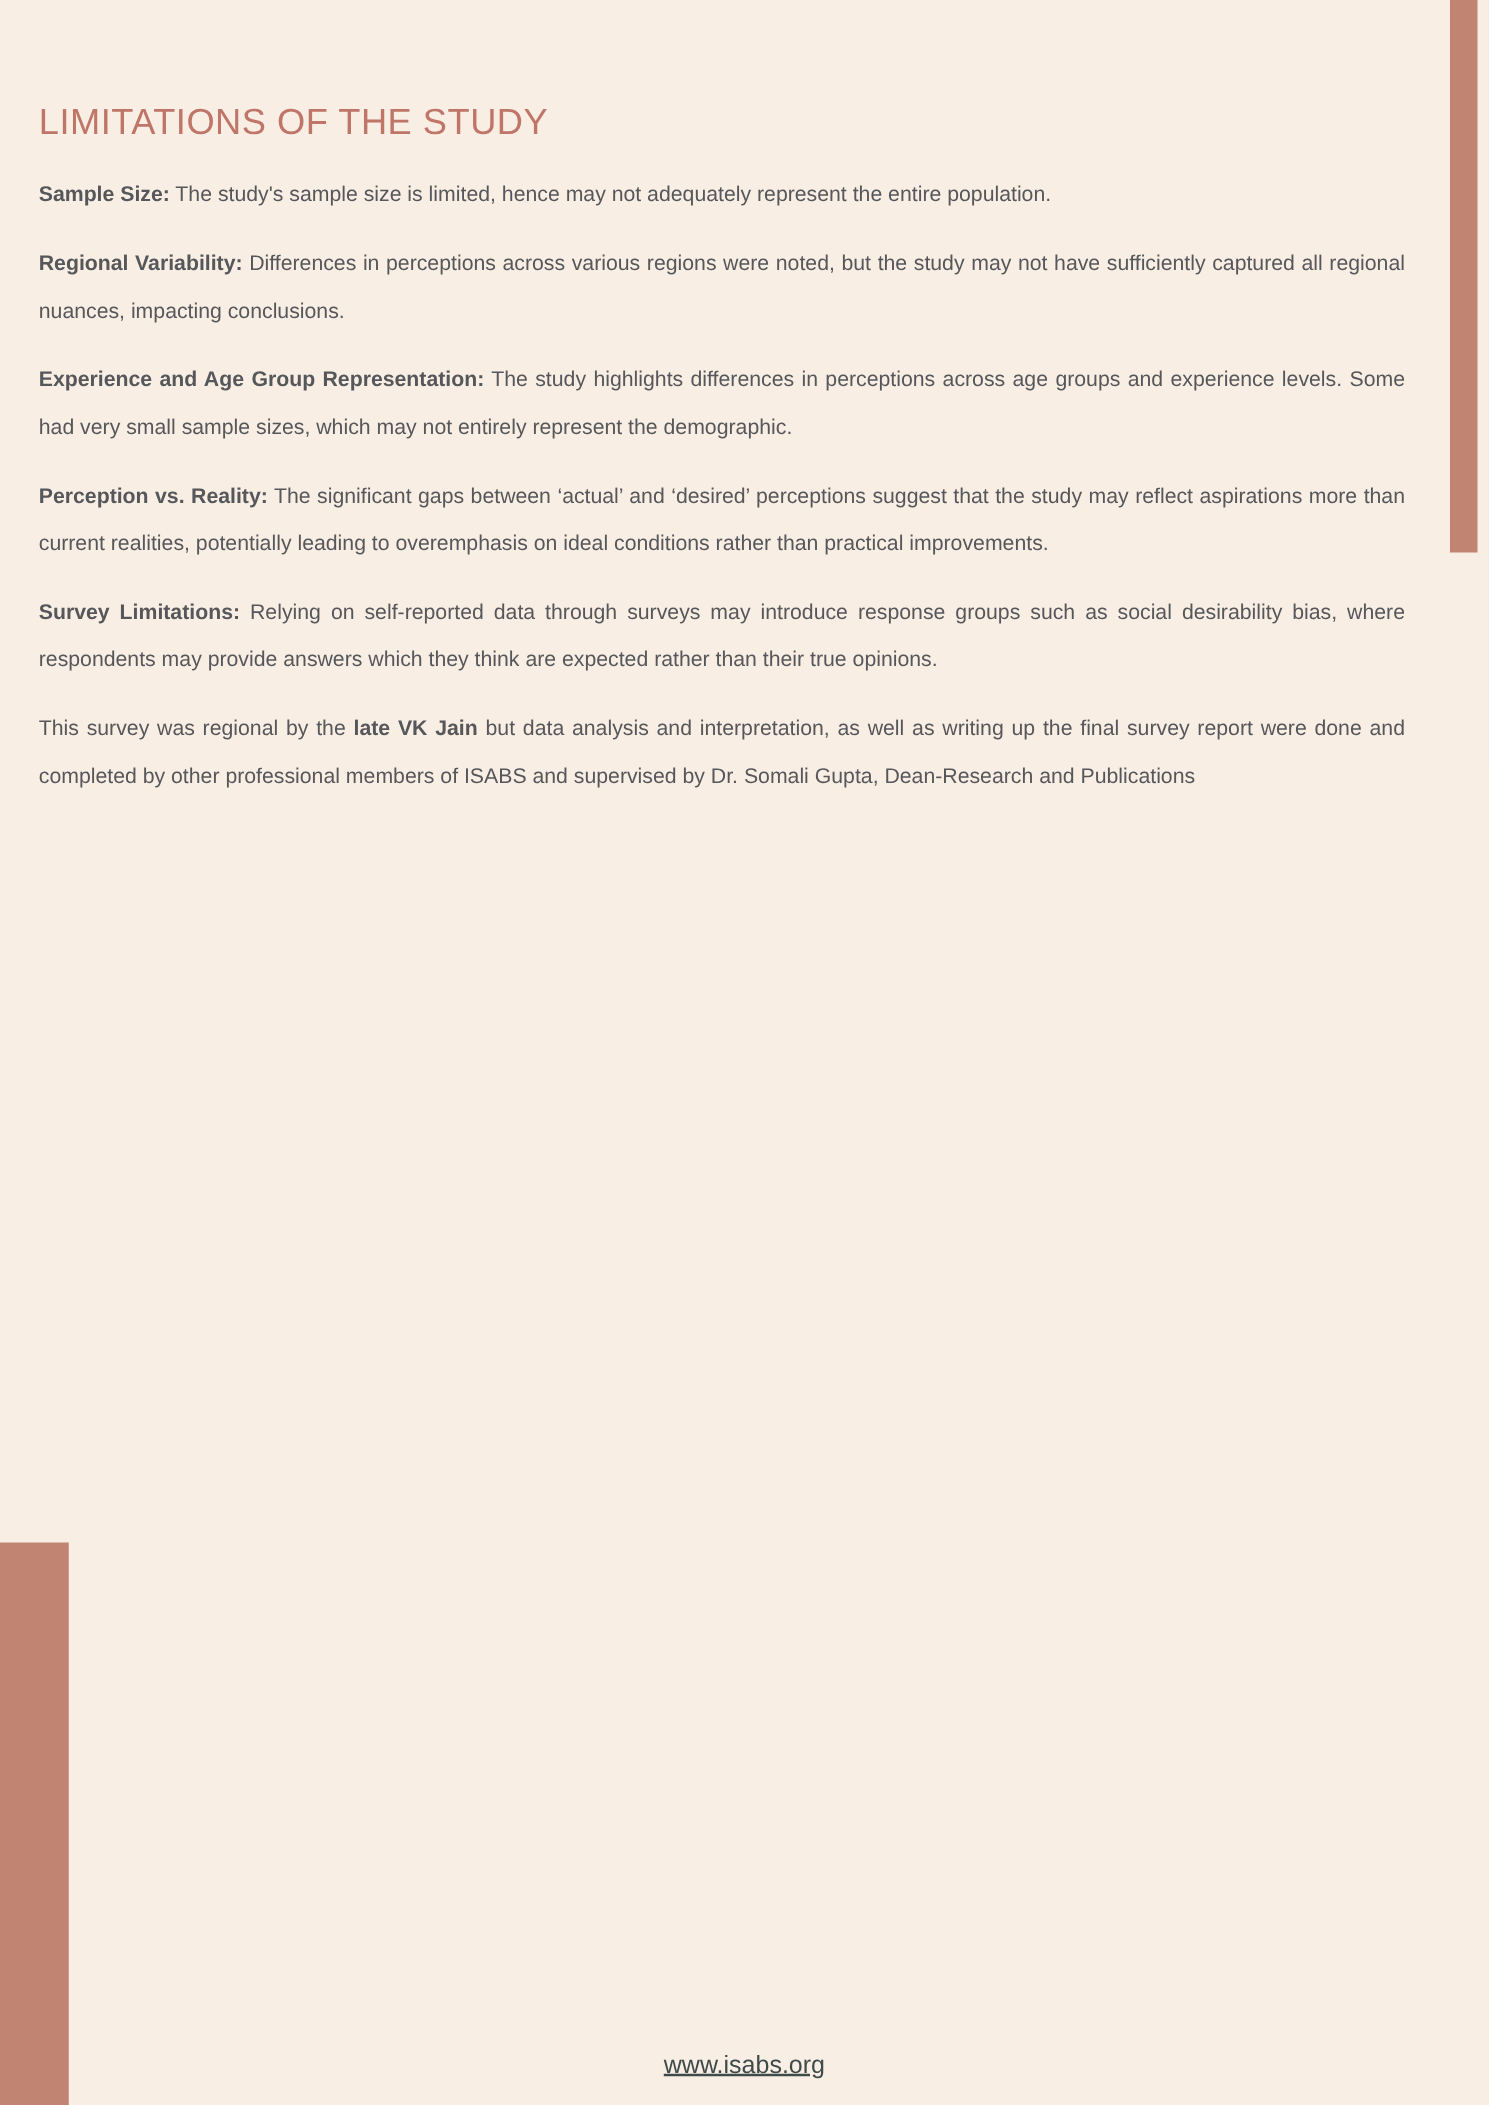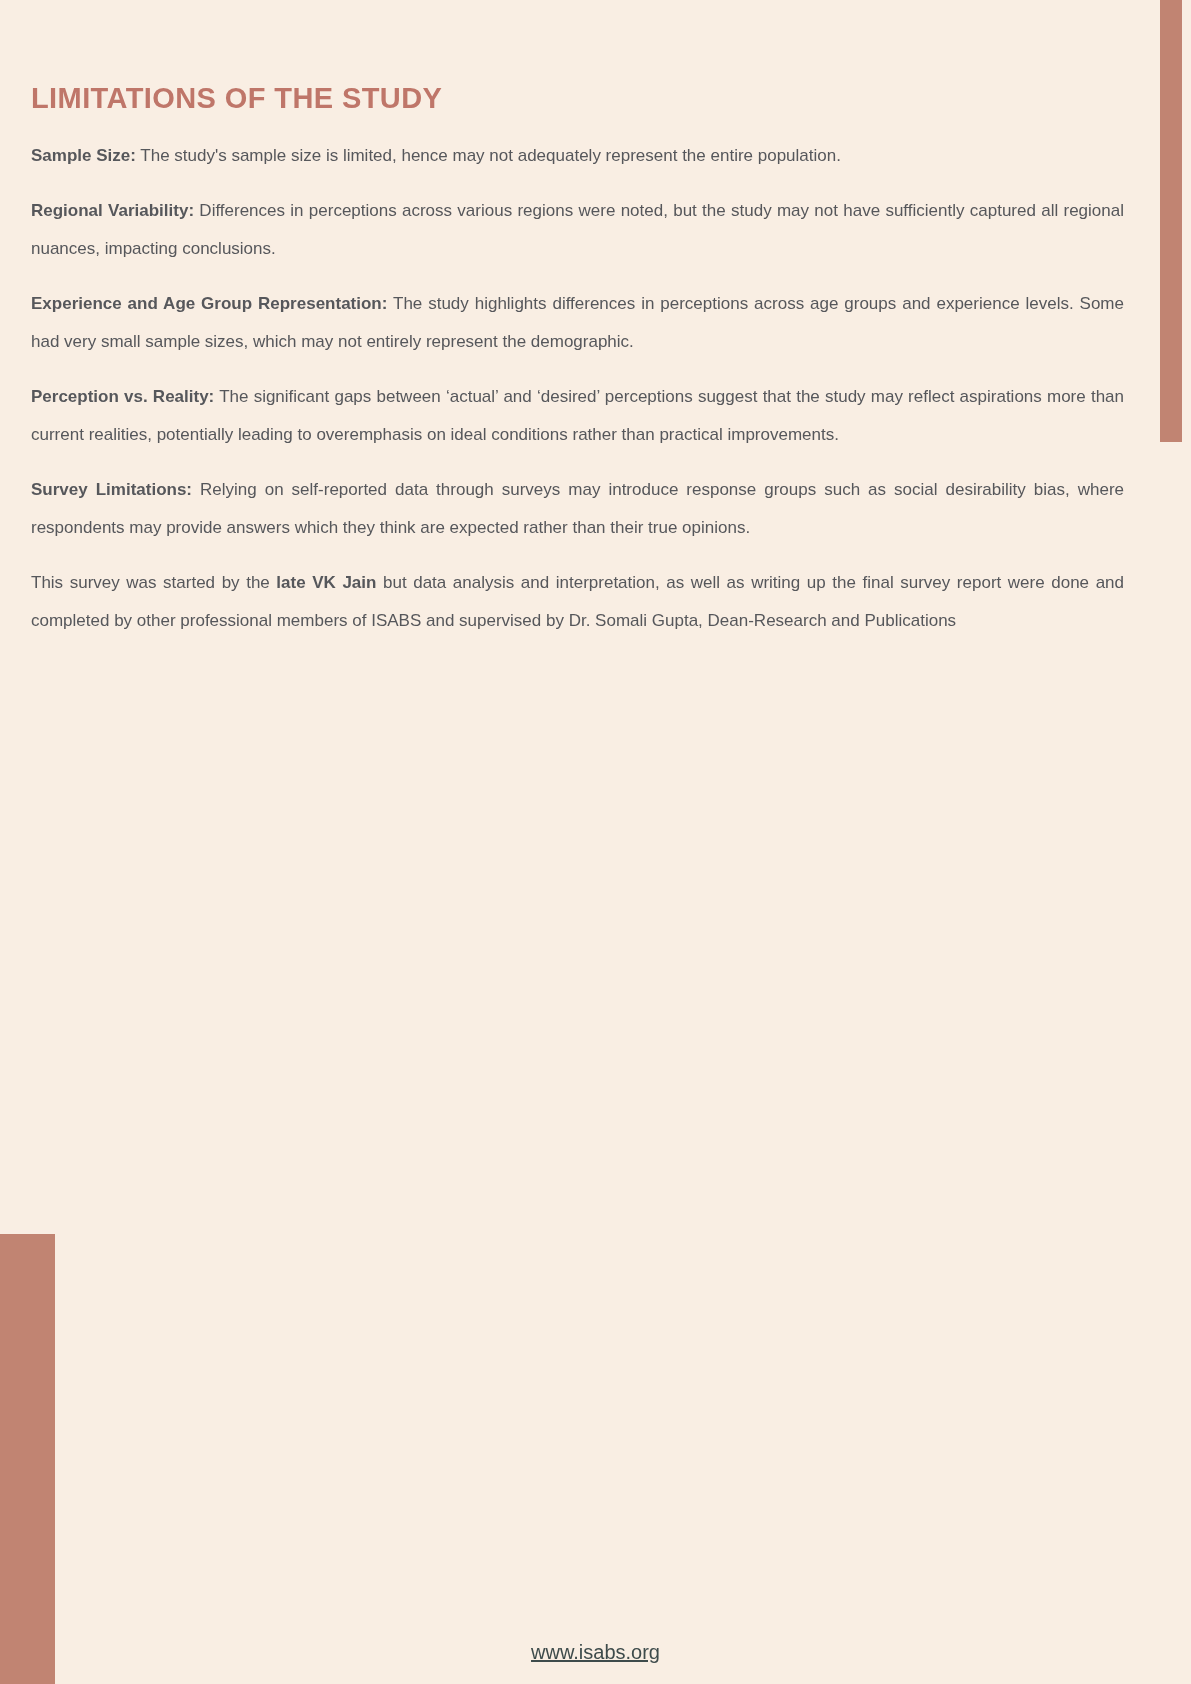--- a/index.html
+++ b/index.html
@@ -34,21 +34,21 @@
   }
   .content {
     position: absolute;
     left: 31px;
     top: 82px;
     width: 1093px;
   }
   .content h1 {
     margin: 0 0 22px 0;
     font-size: 29px;
-    font-weight: 700;
+    font-weight: 400;
     letter-spacing: 0.4px;
     color: var(--heading, #bf7669);
   }
   .para {
     margin: 0 0 17px 0;
     font-size: 17px;
     line-height: 38px;
     text-align: justify;
     color: var(--body_text, #56575b);
   }
@@ -83,20 +83,20 @@
     <p class="para"><strong>Sample Size:</strong><span> The study's sample size is limited, hence may not adequately represent the entire population.</span></p>
 
     <p class="para"><strong>Regional Variability:</strong><span> Differences in perceptions across various regions were noted, but the study may not have sufficiently captured all regional nuances, impacting conclusions.</span></p>
 
     <p class="para"><strong>Experience and Age Group Representation:</strong><span> The study highlights differences in perceptions across age groups and experience levels. Some had very small sample sizes, which may not entirely represent the demographic.</span></p>
 
     <p class="para"><strong>Perception vs. Reality:</strong><span> The significant gaps between ‘actual’ and ‘desired’ perceptions suggest that the study may reflect aspirations more than current realities, potentially leading to overemphasis on ideal conditions rather than practical improvements.</span></p>
 
     <p class="para"><strong>Survey Limitations:</strong><span> Relying on self-reported data through surveys may introduce response groups such as social desirability bias, where respondents may provide answers which they think are expected rather than their true opinions.</span></p>
 
-    <p class="para"><span>This survey was started by the </span><strong>late VK Jain</strong><span> but data analysis and interpretation, as well as writing up the final survey report were done and completed by other professional members of ISABS and supervised by Dr. Somali Gupta, Dean-Research and Publications</span></p>
+    <p class="para"><span>This survey was regional by the </span><strong>late VK Jain</strong><span> but data analysis and interpretation, as well as writing up the final survey report were done and completed by other professional members of ISABS and supervised by Dr. Somali Gupta, Dean-Research and Publications</span></p>
   </main>
 
   <footer class="page-footer">
     <a class="footer-link">www.isabs.org</a>
   </footer>
 
 </div>
 
 </body></html>

